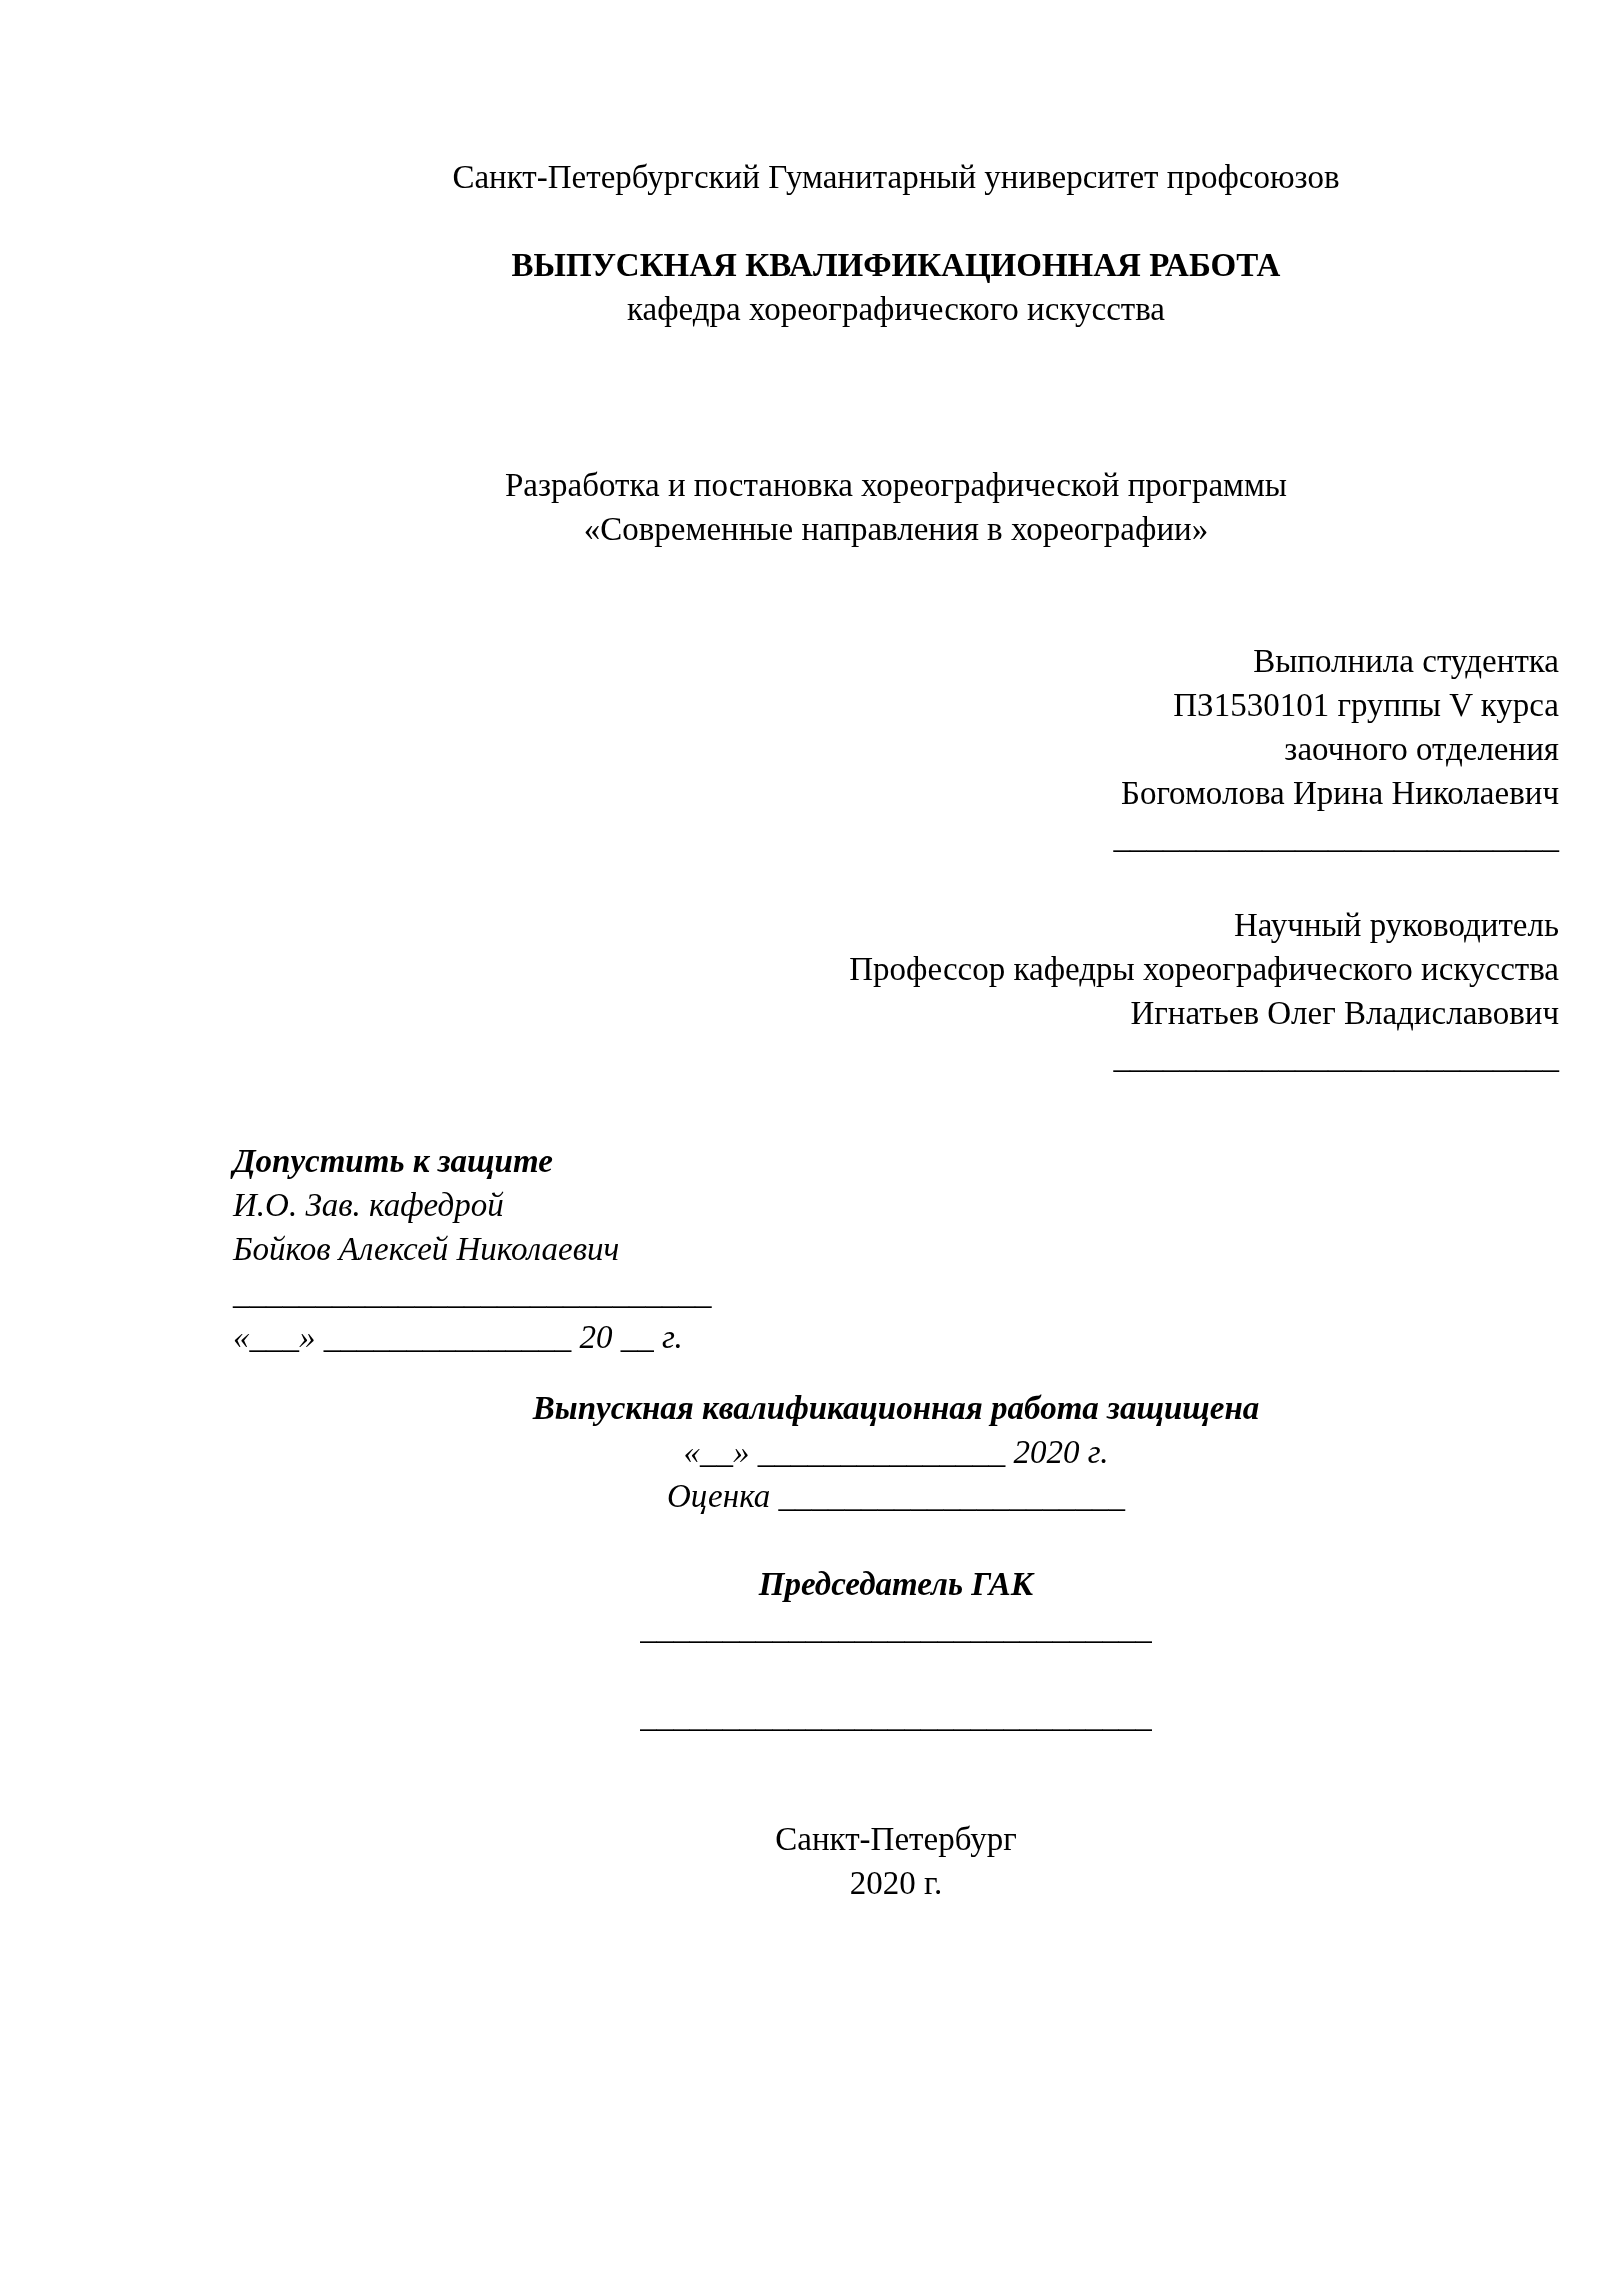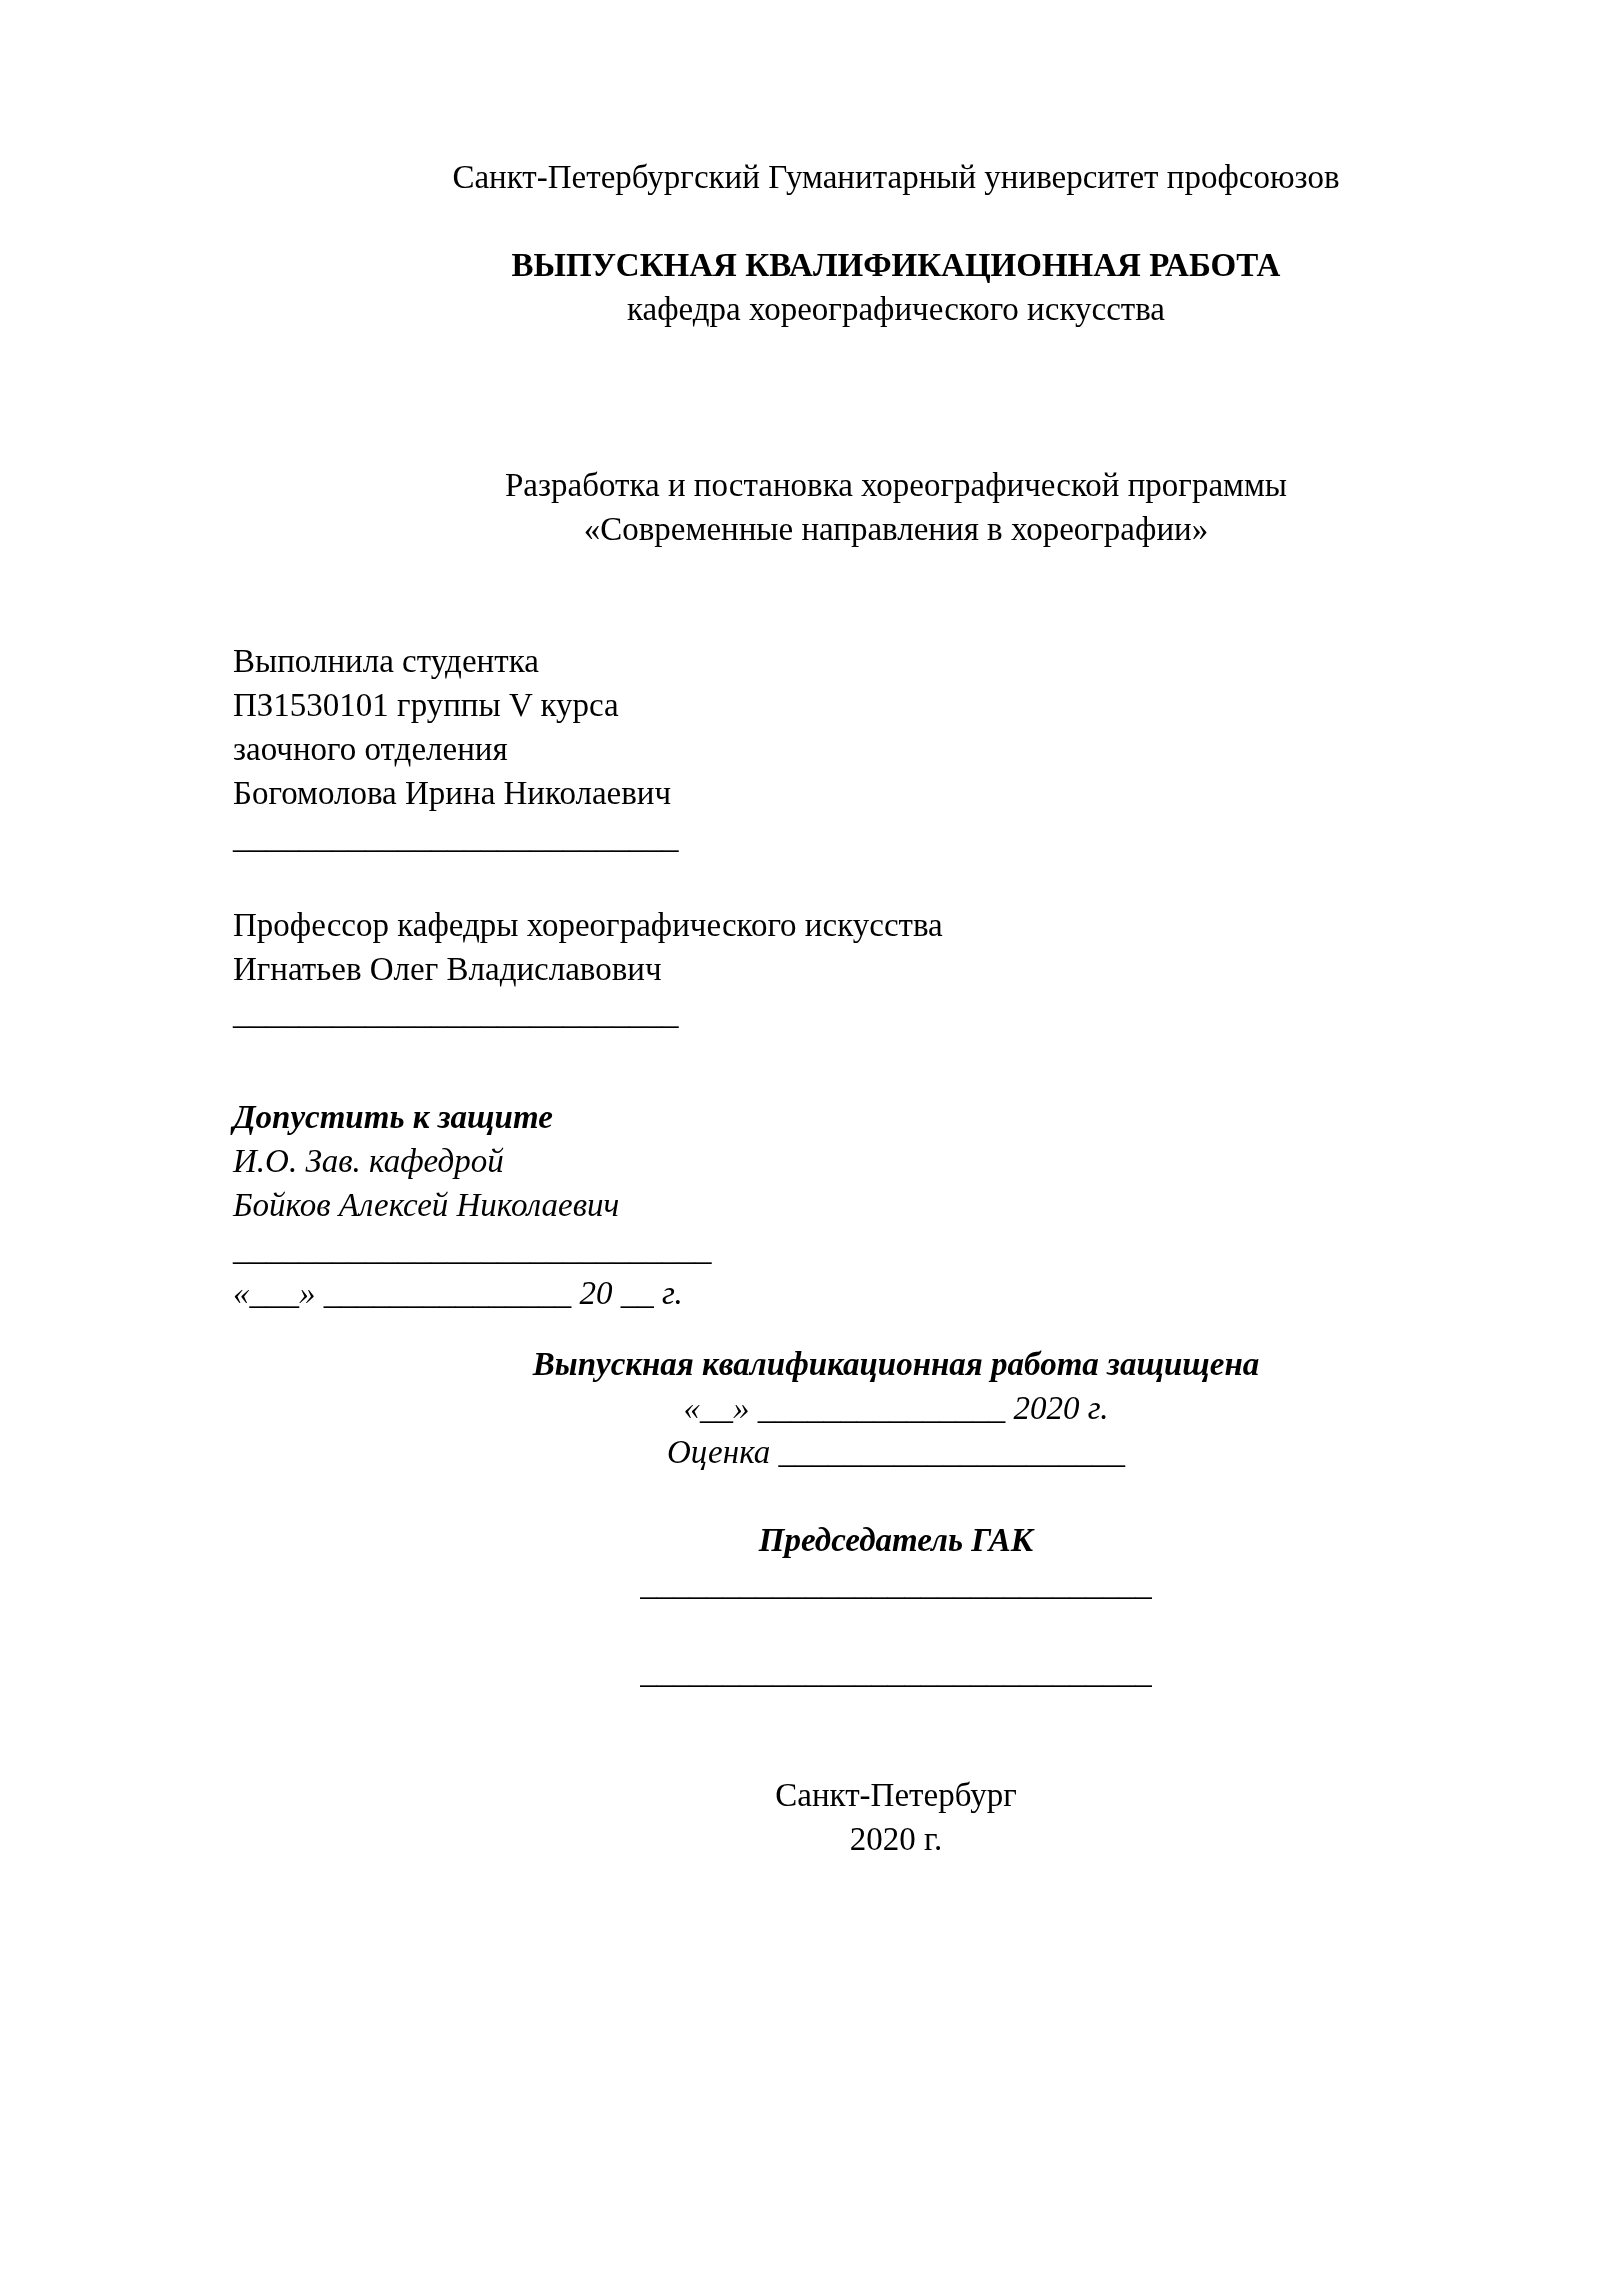--- a/index.html
+++ b/index.html
@@ -13,21 +13,21 @@
     color: #000000;
     overflow: hidden;
   }
   .page {
     width: 1623px;
     height: 2274px;
     padding: 155px 64px 0 233px;
     background: #ffffff;
   }
   .center { text-align: center; }
-  .right  { }
+  .right  { text-align: right; }
   .left   { text-align: left; }
   .bold   { font-weight: bold; }
   .italic { font-style: italic; }
   .bold-italic { font-weight: bold; font-style: italic; }
 
   .block-work-type { margin-top: 44px; }
   .block-topic     { margin-top: 132px; }
   .block-student   { margin-top: 88px; }
   .block-advisor   { margin-top: 44px; }
   .block-admission { margin-top: 60px; }
@@ -53,20 +53,21 @@
 
   <div class="block-student">
     <div class="right">Выполнила студентка</div>
     <div class="right">ПЗ1530101 группы V курса</div>
     <div class="right">заочного отделения</div>
     <div class="right">Богомолова Ирина Николаевич</div>
     <div class="right">___________________________</div>
   </div>
 
   <div class="block-advisor">
+    <div class="right">Научный руководитель</div>
     <div class="right">Профессор кафедры хореографического искусства</div>
     <div class="right">Игнатьев Олег Владиславович</div>
     <div class="right">___________________________</div>
   </div>
 
   <div class="block-admission italic">
     <div class="left bold-italic">Допустить к защите</div>
     <div class="left">И.О. Зав. кафедрой</div>
     <div class="left">Бойков Алексей Николаевич</div>
     <div class="left">_____________________________</div>

